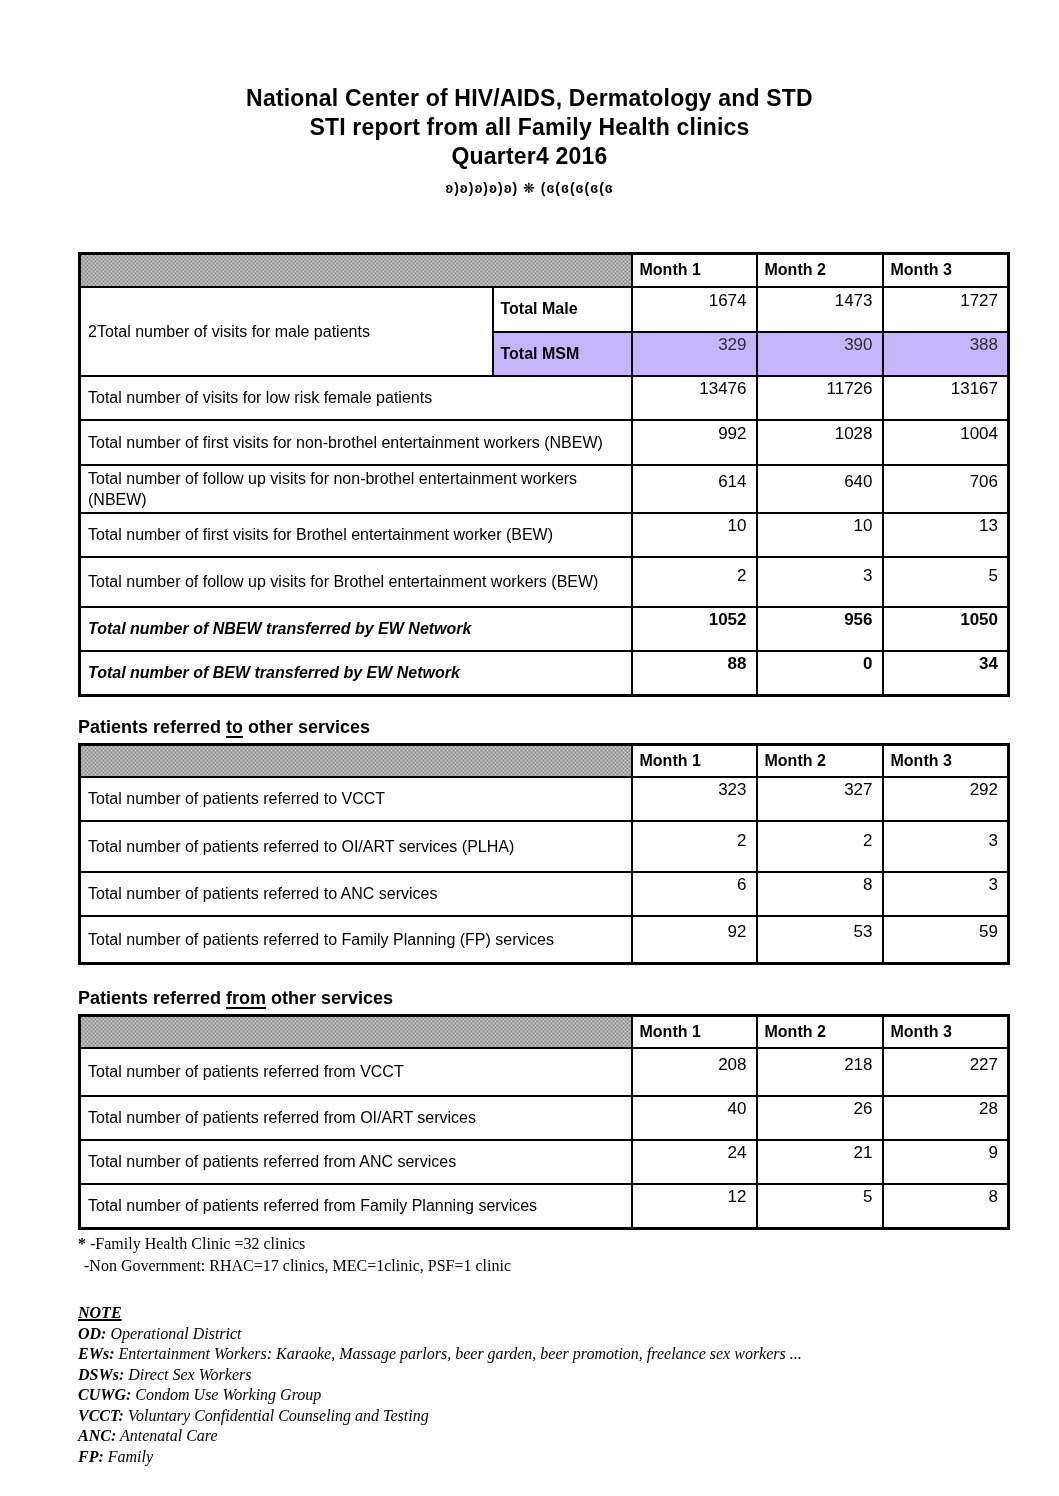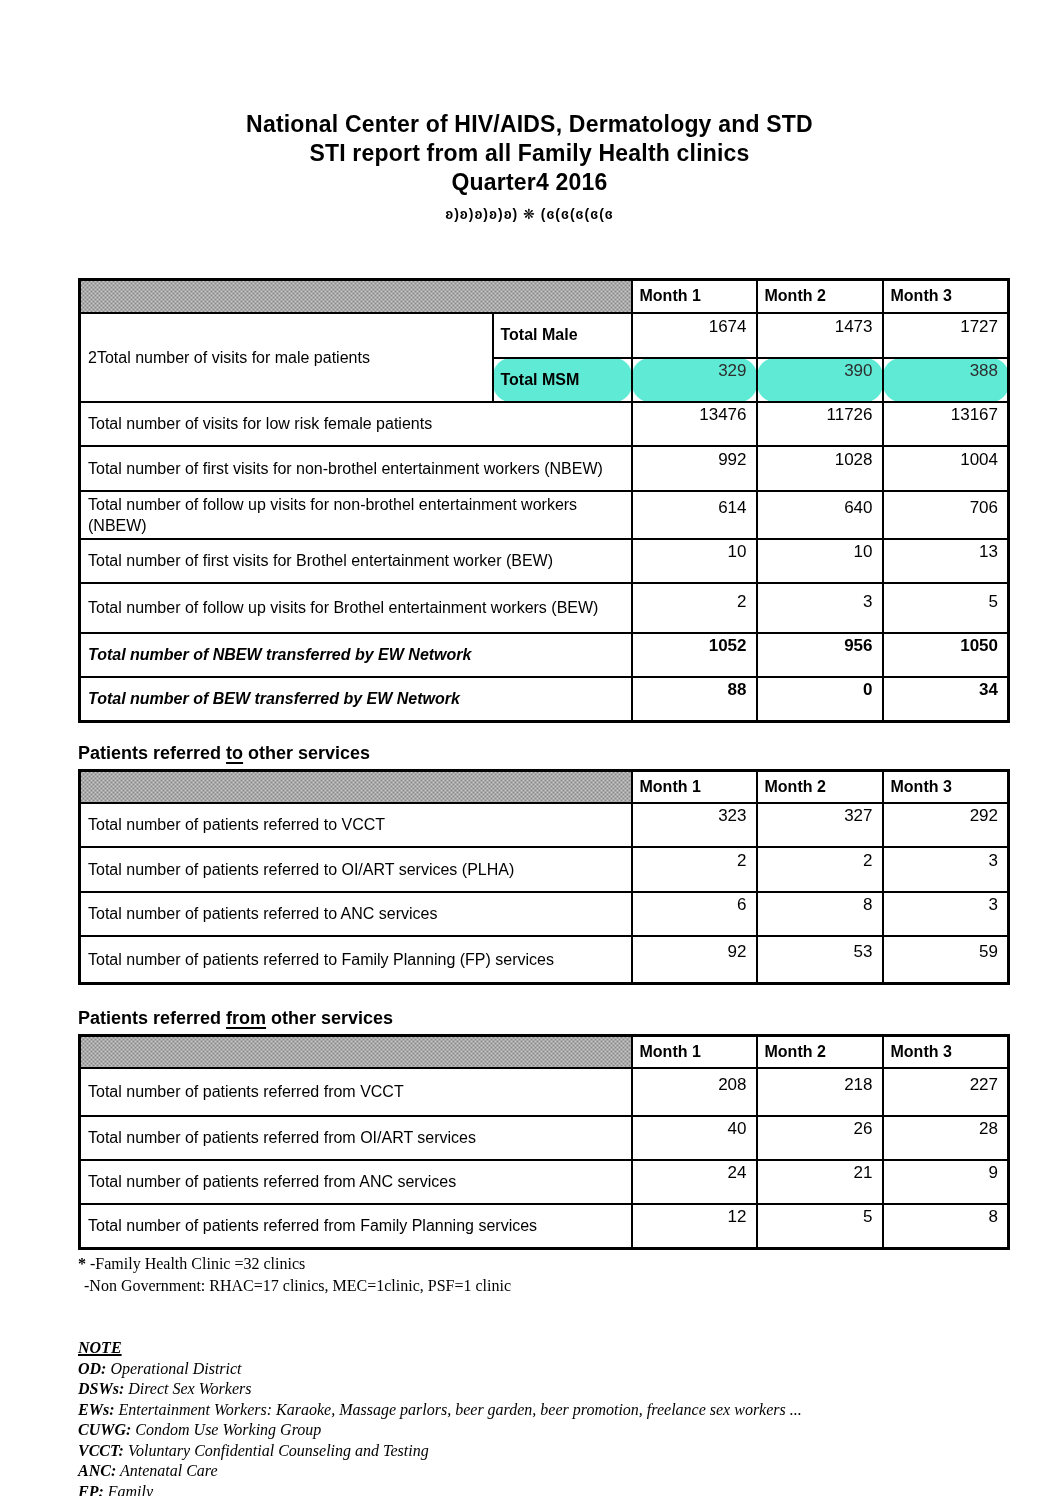--- a/index.html
+++ b/index.html
@@ -5,21 +5,21 @@
   * { margin:0; padding:0; box-sizing:border-box; }
   html,body { background:#fff; }
   body {
     width:1059px; height:1496px;
     font-family:"Liberation Sans","DejaVu Sans",sans-serif;
     color:#000; position:relative; overflow:hidden;
   }
   .page { width:1059px; height:1496px; position:relative; }
 
   
-  .title-block { padding-top:84px; text-align:center;margin-top:26px; }
+  .title-block { padding-top:84px; text-align:center; }
   .title-line { font-weight:bold; font-size:23px; line-height:29px; letter-spacing:0.2px; }
   .ornament { margin-top:9px; font-size:14px; font-weight:bold; letter-spacing:1px; }
 
   
   .content { position:absolute; left:78px; top:252px; width:929px; }
 
   table { border-collapse:collapse; width:929px; table-layout:fixed; }
   td {
     border:2px solid #000;
     font-size:16px;
@@ -38,21 +38,21 @@
     background-position:0 0, 2px 2px;
   }
   .month-h { font-weight:bold; vertical-align:middle; font-size:16px; }
   .lbl { vertical-align:middle; line-height:21px; }
   .lbl-top { vertical-align:middle; line-height:21px; }
   .sub { font-weight:bold; vertical-align:middle; }
   .num {
     text-align:right; vertical-align:bottom;
     font-size:17px; padding-right:9px; padding-bottom:20px;
   }
-  .shaded { background:#5eead4;border-radius:18px; }
+  .shaded { background:#c4b5fd; }
   .shaded.num { color:#2e2e2e; }
   .emph { font-weight:bold; font-style:italic; }
   .emph-num { font-weight:bold; }
 
   .section-heading {
     font-size:18px; font-weight:bold; line-height:22px;
     margin-bottom:5px;
   }
   .section-heading .und { text-decoration:underline; text-decoration-thickness:2px; text-underline-offset:3px; }
   .gap1 { height:19px; }
@@ -61,21 +61,21 @@
   
   .footnotes {
     font-family:"Liberation Serif","DejaVu Serif",serif;
     font-size:16px; line-height:22px; margin-top:3px;
   }
   .footnotes .star { font-weight:bold; }
   .footnotes .fn2 { padding-left:6px; }
 
   .notes {
     font-family:"Liberation Serif","DejaVu Serif",serif;
-    font-size:16px; line-height:20.5px; margin-top:41px;
+    font-size:16px; line-height:20.5px; margin-top:26px;
     font-style:italic;
   }
   .notes-heading {
     font-weight:bold; text-decoration:underline; text-decoration-thickness:2px;
     margin-bottom:0px;
   }
   .note-line .term { font-weight:bold; }
 </style>
 </head>
 <body>
@@ -181,21 +181,21 @@
         <td class="month-h">Month 1</td>
         <td class="month-h">Month 2</td>
         <td class="month-h">Month 3</td>
       </tr>
       <tr style="height:41px">
         <td class="lbl">Total number of patients referred to VCCT</td>
         <td class="num">323</td>
         <td class="num">327</td>
         <td class="num">292</td>
       </tr>
-      <tr style="height:45px">
+      <tr style="height:51px">
         <td class="lbl">Total number of patients referred to OI/ART services (PLHA)</td>
         <td class="num">2</td>
         <td class="num">2</td>
         <td class="num">3</td>
       </tr>
       <tr style="height:38px">
         <td class="lbl">Total number of patients referred to ANC services</td>
         <td class="num">6</td>
         <td class="num">8</td>
         <td class="num">3</td>
@@ -255,22 +255,22 @@
       </table>
 
     <div class="footnotes">
       <div><span class="star">*</span><span> -Family Health Clinic =32 clinics</span></div>
       <div class="fn2">-Non Government: RHAC=17 clinics, MEC=1clinic, PSF=1 clinic</div>
     </div>
 
     <div class="notes">
       <div class="notes-heading">NOTE</div>
       <div class="note-line"><span class="term">OD:</span><span> Operational District</span></div>
+      <div class="note-line"><span class="term">EWs:</span><span> Entertainment Workers: Karaoke, Massage parlors, beer garden, beer promotion, freelance sex workers ...</span></div>
       <div class="note-line"><span class="term">DSWs:</span><span> Direct Sex Workers</span></div>
-      <div class="note-line"><span class="term">EWs:</span><span> Entertainment Workers: Karaoke, Massage parlors, beer garden, beer promotion, freelance sex workers ...</span></div>
       <div class="note-line"><span class="term">CUWG:</span><span> Condom Use Working Group</span></div>
       <div class="note-line"><span class="term">VCCT:</span><span> Voluntary Confidential Counseling and Testing</span></div>
       <div class="note-line"><span class="term">ANC:</span><span> Antenatal Care</span></div>
       <div class="note-line"><span class="term">FP:</span><span> Family</span></div>
     </div>
 
   </div>
 </div>
 
 </body></html>

